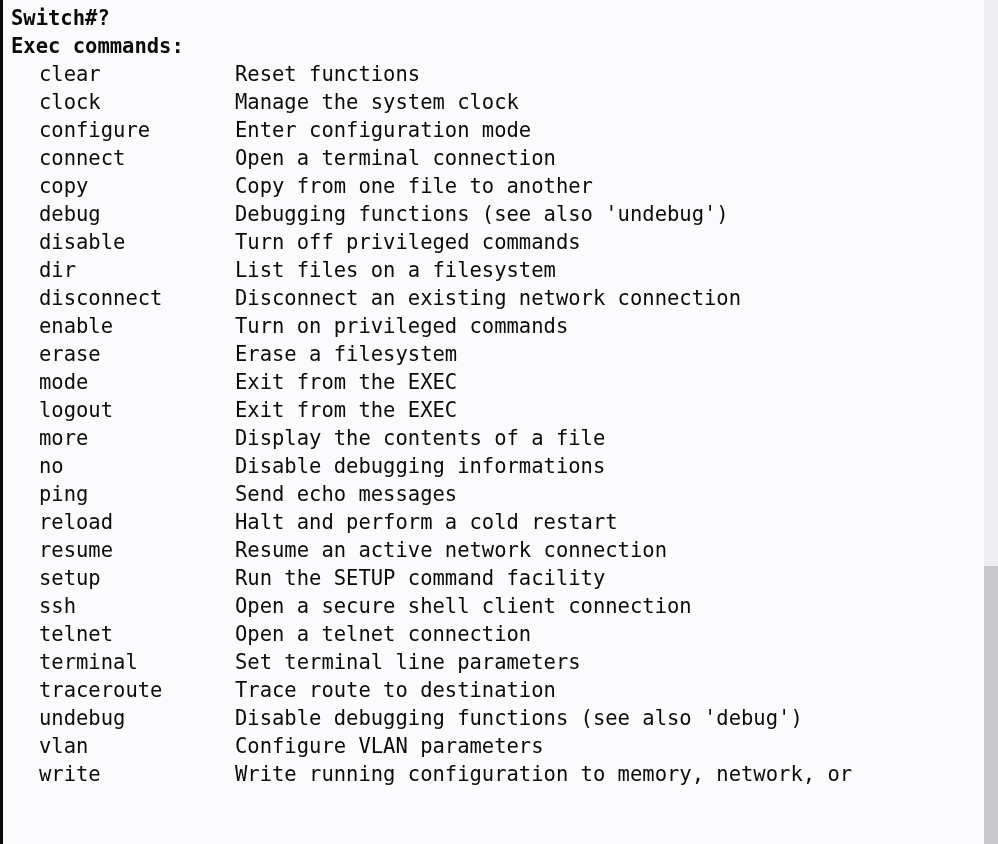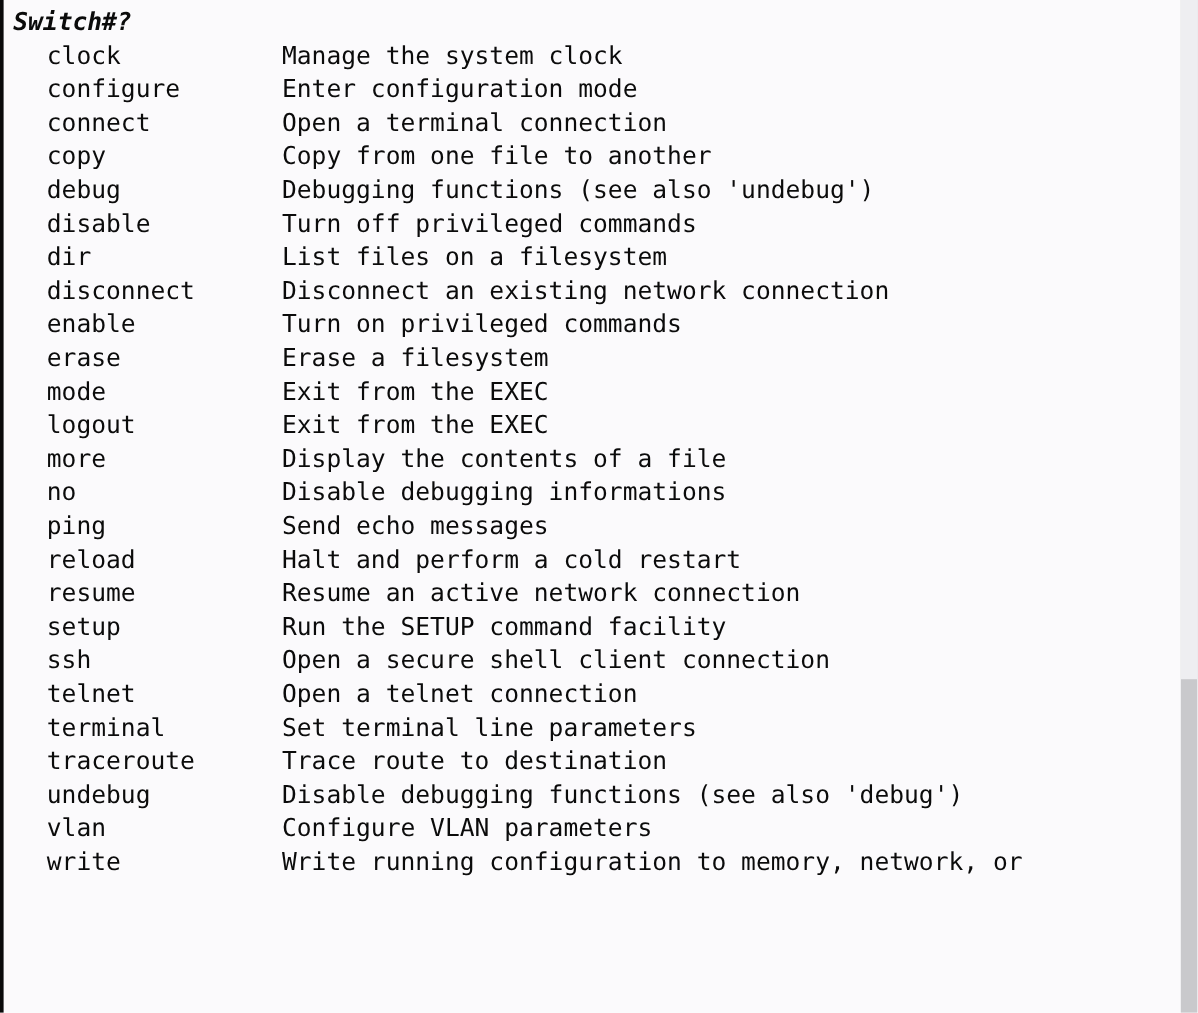--- a/index.html
+++ b/index.html
@@ -75,21 +75,20 @@
     font-size: 20.5px;
     letter-spacing: 0px;
     color: #0b0b0b;
     white-space: pre;
     padding-left: 8px;
     font-family: "DejaVu Sans Mono", "Liberation Mono", monospace;
   }
 
   .prompt-line {
     font-weight: 600;
-    font-style: italic;
   }
 
   .header-line {
     font-weight: 600;
   }
 
   .cmd-row {
     display: block;
     height: 28px;
     line-height: 28px;
@@ -115,22 +114,24 @@
 <body>
 
 <div id="terminal-window">
 
   <div id="left-border"></div>
 
   <div id="terminal-screen">
 
     <div class="term-line prompt-line">Switch#?</div>
 
+    <div class="term-line header-line">Exec commands:</div>
 
     <div id="command-list">
+        <div class="cmd-row"><span class="cmd-indent"> </span><span class="cmd-name">clear</span><span class="cmd-desc">Reset functions</span></div>
         <div class="cmd-row"><span class="cmd-indent"> </span><span class="cmd-name">clock</span><span class="cmd-desc">Manage the system clock</span></div>
         <div class="cmd-row"><span class="cmd-indent"> </span><span class="cmd-name">configure</span><span class="cmd-desc">Enter configuration mode</span></div>
         <div class="cmd-row"><span class="cmd-indent"> </span><span class="cmd-name">connect</span><span class="cmd-desc">Open a terminal connection</span></div>
         <div class="cmd-row"><span class="cmd-indent"> </span><span class="cmd-name">copy</span><span class="cmd-desc">Copy from one file to another</span></div>
         <div class="cmd-row"><span class="cmd-indent"> </span><span class="cmd-name">debug</span><span class="cmd-desc">Debugging functions (see also 'undebug')</span></div>
         <div class="cmd-row"><span class="cmd-indent"> </span><span class="cmd-name">disable</span><span class="cmd-desc">Turn off privileged commands</span></div>
         <div class="cmd-row"><span class="cmd-indent"> </span><span class="cmd-name">dir</span><span class="cmd-desc">List files on a filesystem</span></div>
         <div class="cmd-row"><span class="cmd-indent"> </span><span class="cmd-name">disconnect</span><span class="cmd-desc">Disconnect an existing network connection</span></div>
         <div class="cmd-row"><span class="cmd-indent"> </span><span class="cmd-name">enable</span><span class="cmd-desc">Turn on privileged commands</span></div>
         <div class="cmd-row"><span class="cmd-indent"> </span><span class="cmd-name">erase</span><span class="cmd-desc">Erase a filesystem</span></div>

